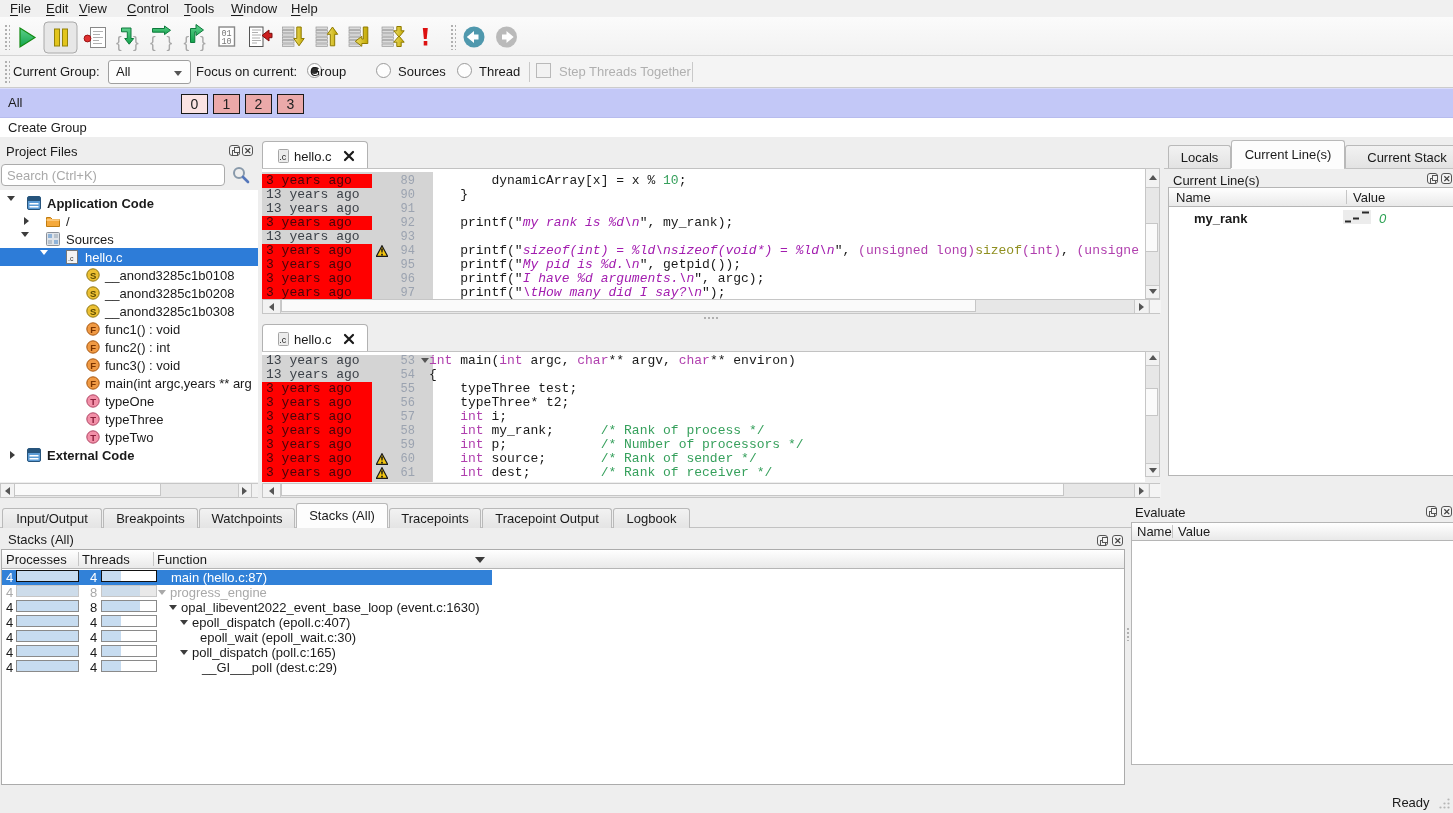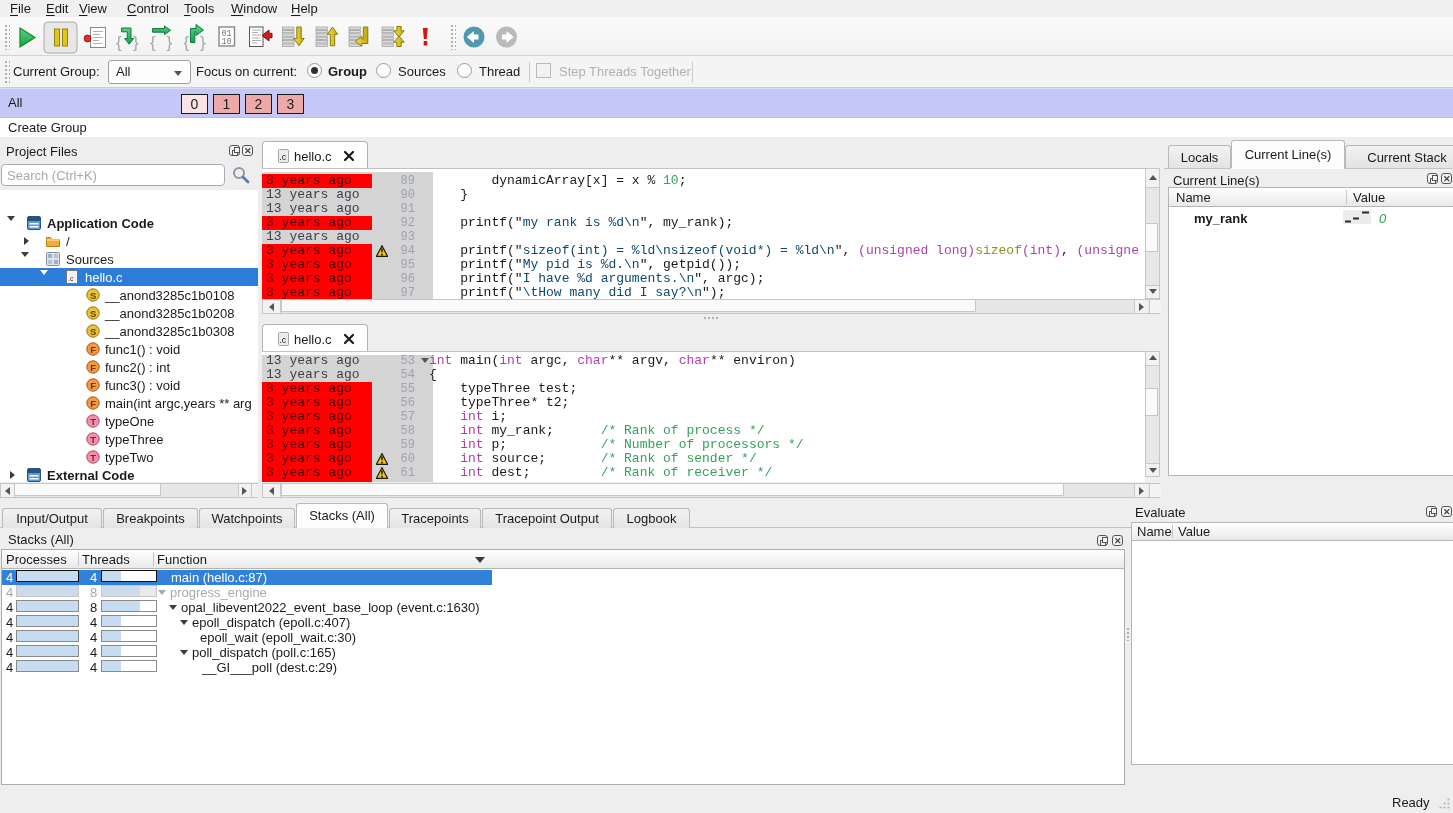--- a/index.html
+++ b/index.html
@@ -28,26 +28,26 @@
 .sb { background:#e7e7e7; border:1px solid #c6c6c6; }
 .sb-thumb { background:#fafafa; border:1px solid #c6c6c6; }
 .arr { width:0; height:0; position:absolute; }
 
 .ann { position:absolute; left:0; width:110px; height:14px; color:#45050a; }
 .ann.old { color:#3c4148; }
 .lno { position:absolute; left:110px; width:43px; height:14px; text-align:right; color:#9ba3b0; font-size:12px; line-height:14px; }
 .cl { position:absolute; left:167px; height:14px; white-space:pre; color:#1a1a1a; }
 .kw { color:#b03fae; }
 .cm { color:#36a05c; }
-.str { color:#0c4a6e; }
+.str { color:#a21caf;font-style:italic; }
 .num { color:#36a05c; }
 .sz { color:#8f8f1f; }
 .codeline { font-size:13px; line-height:14px; }
 
-.trow { position:absolute; left:0; width:258px; height:18px;margin-top:20px; }
+.trow { position:absolute; left:0; width:258px; height:18px; }
 .trow span, .trow b { position:absolute; top:2px; white-space:nowrap; }
 .trow.sel { background:#2d7cd8; color:#ffffff; }
 .tico { position:absolute; top:2px; width:14px; height:14px; }
 .tarr { position:absolute; top:7px; width:0; height:0; }
 .tarr.dn { border-left:4.5px solid transparent; border-right:4.5px solid transparent; border-top:5px solid #3c3c3c; }
 .tarr.dn.wh { border-top-color:#ffffff; }
 .tarr.rt { top:5px; border-top:4.5px solid transparent; border-bottom:4.5px solid transparent; border-left:5px solid #3c3c3c; }
 
 .ctab { position:absolute; left:0; top:1px; width:106px; height:28px; background:#ffffff; border:1px solid #b2b2b2; border-bottom:none; border-radius:4px 4px 0 0; }
 .ctab .cico { position:absolute; left:15px; top:7px; width:11px; height:14px; }
@@ -209,21 +209,21 @@
 
 <div id="groupbar" class="abs"></div>
 <div class="abs grip" style="left:4px; top:60px; height:24px;"></div>
 <div class="abs" style="left:13px; top:64px;">Current Group:</div>
 <div class="abs" style="left:108px; top:60px; width:83px; height:24px; border:1px solid #9f9f9f; border-radius:3px; background:#fdfdfd;">
   <span style="position:absolute; left:7px; top:3px;">All</span>
   <span class="arr" style="right:8px; top:10px; border-left:4px solid transparent; border-right:4px solid transparent; border-top:5px solid #555;"></span>
 </div>
 <div class="abs" style="left:196px; top:64px;">Focus on current:</div>
 <span class="abs radio sel" style="left:307px; top:63px;"></span>
-<div class="abs" style="left:328px; top:64px;font-weight:bold;">Group</div>
+<div class="abs" style="left:310px; top:64px;">Group</div>
 <span class="abs radio" style="left:376px; top:63px;"></span>
 <div class="abs" style="left:398px; top:64px;">Sources</div>
 <span class="abs radio" style="left:457px; top:63px;"></span>
 <div class="abs" style="left:479px; top:64px;">Thread</div>
 <div class="abs" style="left:529px; top:62px; width:1px; height:20px; background:#c9c9c9;"></div>
 <div class="abs" style="left:536px; top:63px; width:15px; height:15px; border:1px solid #b9b9b9; background:#f2f2f2;"></div>
 <div class="abs" style="left:559px; top:64px; color:#b0b0b0;">Step Threads Together</div>
 <div class="abs" style="left:692px; top:62px; width:1px; height:20px; background:#c9c9c9;"></div>
 
 <div id="bluebar" class="abs"></div>

